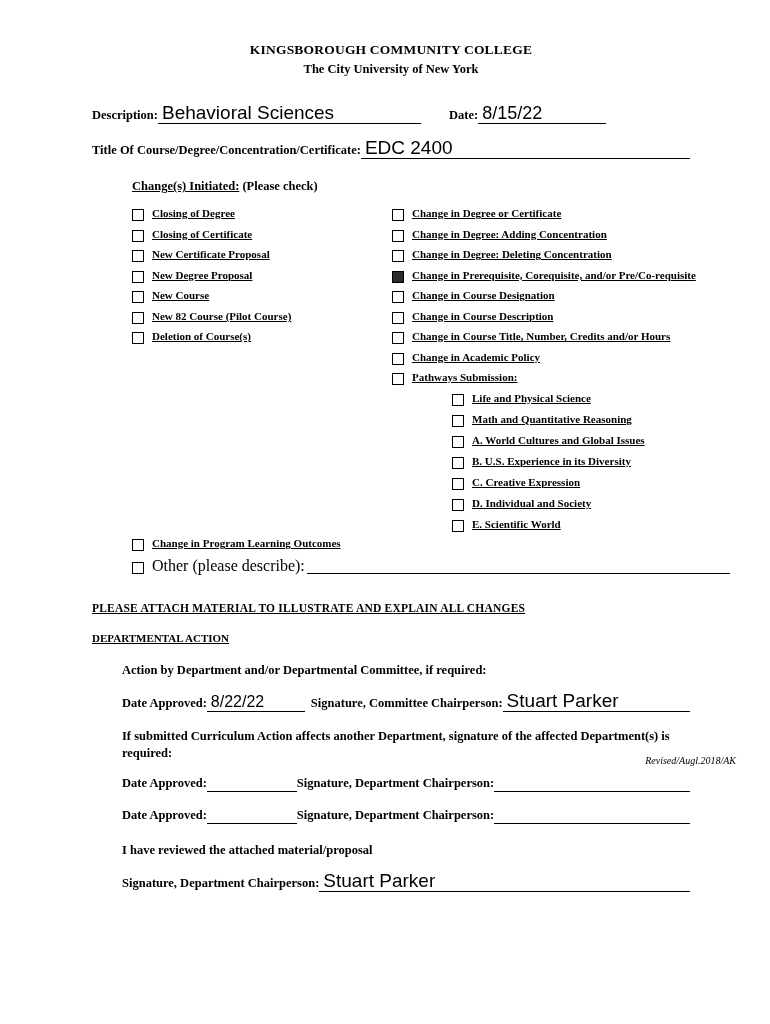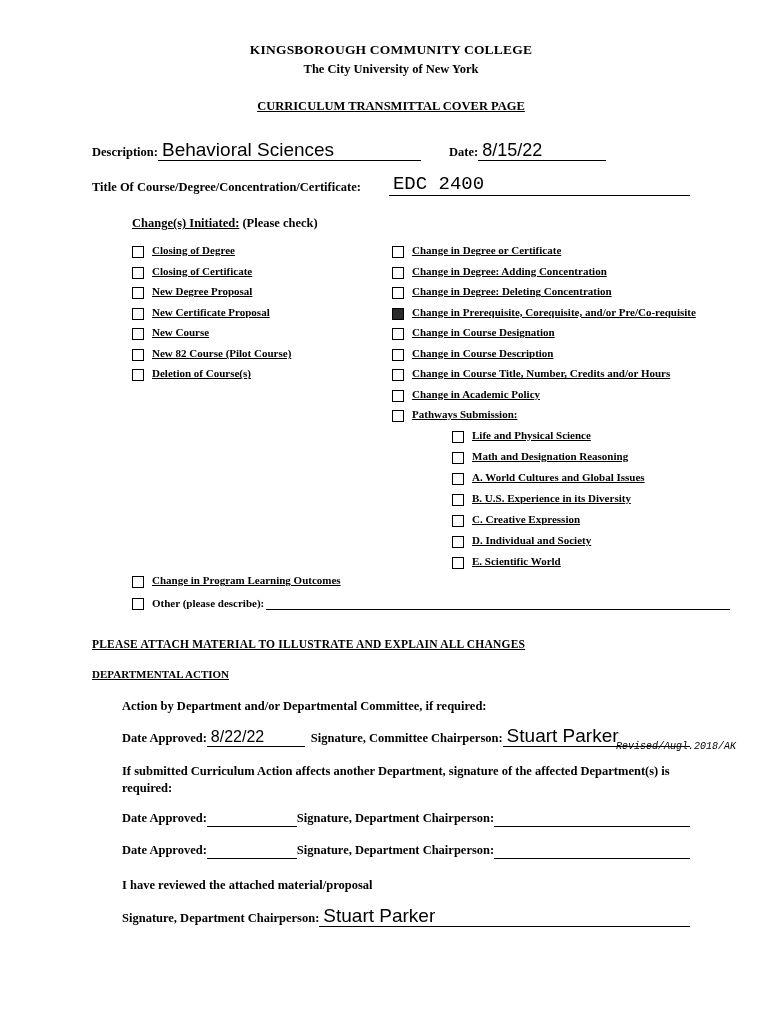--- a/index.html
+++ b/index.html
@@ -63,21 +63,21 @@
     font-family: "Liberation Sans", sans-serif;
     font-size: 19px;
     font-weight: 400;
     line-height: 1;
     padding: 0 4px 1px 4px;
     white-space: nowrap;
   }
   .handwrite.small { font-size: 18px; }
 
   .row-department { margin-top: 26px; }
-  .row-title { margin-top: 14px; gap: 28px; }
+  .row-title { margin-top: 14px; }
 
   
   .changes-head {
     margin-left: 80px;
     margin-top: 20px;
     font-weight: bold;
     font-size: 12.5px;
   }
   .changes-head u { text-decoration: underline; }
 
@@ -193,69 +193,68 @@
   }
   .blank-grow {
     border-bottom: 1.4px solid #000;
     flex: 1 1 auto;
     height: 15px;
   }
 
   .revised {
     position: absolute;
     right: 46px;
-    bottom: 76px;
+    bottom: 62px;
     font-style: italic;
     font-size: 10px;
-    font-family: Liberation Mono, monospace;
+    font-family: Liberation Serif, serif;
   }
 </style>
 </head>
 <body>
 
 <div class="page">
 
   <div class="hdr-line1">KINGSBOROUGH COMMUNITY COLLEGE</div>
   <div class="hdr-line2">The City University of New York</div>
-  <div class="hdr-line3"><span>CURRICULUM TRANSMITTAL COVER PAGE</span></div>
 
   <div class="field-row row-department">
     <div class="field-label">Description:</div>
     <div class="handwrite" style="border-bottom:1.2px solid #000; min-width:255px;">Behavioral Sciences</div>
     <div style="width:28px;"></div>
     <div class="field-label">Date:</div>
     <div class="handwrite small" style="border-bottom:1.2px solid #000; min-width:120px;">8/15/22</div>
   </div>
 
   <div class="field-row row-title">
     <div class="field-label">Title Of Course/Degree/Concentration/Certificate:</div>
-    <div class="handwrite" style="border-bottom:1.2px solid #000; flex:1 1 auto;font-family:Liberation Mono, monospace;">EDC 2400</div>
+    <div class="handwrite" style="border-bottom:1.2px solid #000; flex:1 1 auto;">EDC 2400</div>
   </div>
 
   <div class="changes-head">
     <u>Change(s) Initiated:</u><span> (Please check)</span>
   </div>
 
   <div class="cols" style="height:330px;">
     <div class="col-left">
       <div class="chk-item">
         <div class="chk-box"></div>
         <div class="chk-label">Closing of Degree</div>
       </div>
       <div class="chk-item">
         <div class="chk-box"></div>
         <div class="chk-label">Closing of Certificate</div>
       </div>
       <div class="chk-item">
         <div class="chk-box"></div>
+        <div class="chk-label">New Certificate Proposal</div>
+      </div>
+      <div class="chk-item">
+        <div class="chk-box"></div>
         <div class="chk-label">New Degree Proposal</div>
-      </div>
-      <div class="chk-item">
-        <div class="chk-box"></div>
-        <div class="chk-label">New Certificate Proposal</div>
       </div>
       <div class="chk-item">
         <div class="chk-box"></div>
         <div class="chk-label">New Course</div>
       </div>
       <div class="chk-item">
         <div class="chk-box"></div>
         <div class="chk-label">New 82 Course (Pilot Course)</div>
       </div>
       <div class="chk-item">
@@ -302,21 +301,21 @@
         <div class="chk-label">Pathways Submission:</div>
       </div>
 
       <div class="sub-items">
         <div class="chk-item">
           <div class="chk-box"></div>
           <div class="chk-label">Life and Physical Science</div>
         </div>
         <div class="chk-item">
           <div class="chk-box"></div>
-          <div class="chk-label">Math and Designation Reasoning</div>
+          <div class="chk-label">Math and Quantitative Reasoning</div>
         </div>
         <div class="chk-item">
           <div class="chk-box"></div>
           <div class="chk-label">A.  World Cultures and Global Issues</div>
         </div>
         <div class="chk-item">
           <div class="chk-box"></div>
           <div class="chk-label">B.  U.S. Experience in its Diversity</div>
         </div>
         <div class="chk-item">
@@ -335,21 +334,21 @@
     </div>
   </div>
 
   <div class="bottom-checks">
     <div class="chk-item">
       <div class="chk-box"></div>
       <div class="chk-label">Change in Program Learning Outcomes</div>
     </div>
     <div class="other-row">
       <div class="chk-box"></div>
-      <div class="chk-label" style="font-weight:bold;font-size:11px;">Other (please describe):</div>
+      <div class="chk-label" style="font-weight:normal;font-size:16px;">Other (please describe):</div>
       <div class="other-line"></div>
     </div>
   </div>
 
   <div class="attach"><span>PLEASE ATTACH MATERIAL TO ILLUSTRATE AND EXPLAIN ALL CHANGES</span></div>
 
   <div class="deptaction"><span>DEPARTMENTAL ACTION</span></div>
 
   <div class="para">Action by Department and/or Departmental Committee, if required:</div>
 

